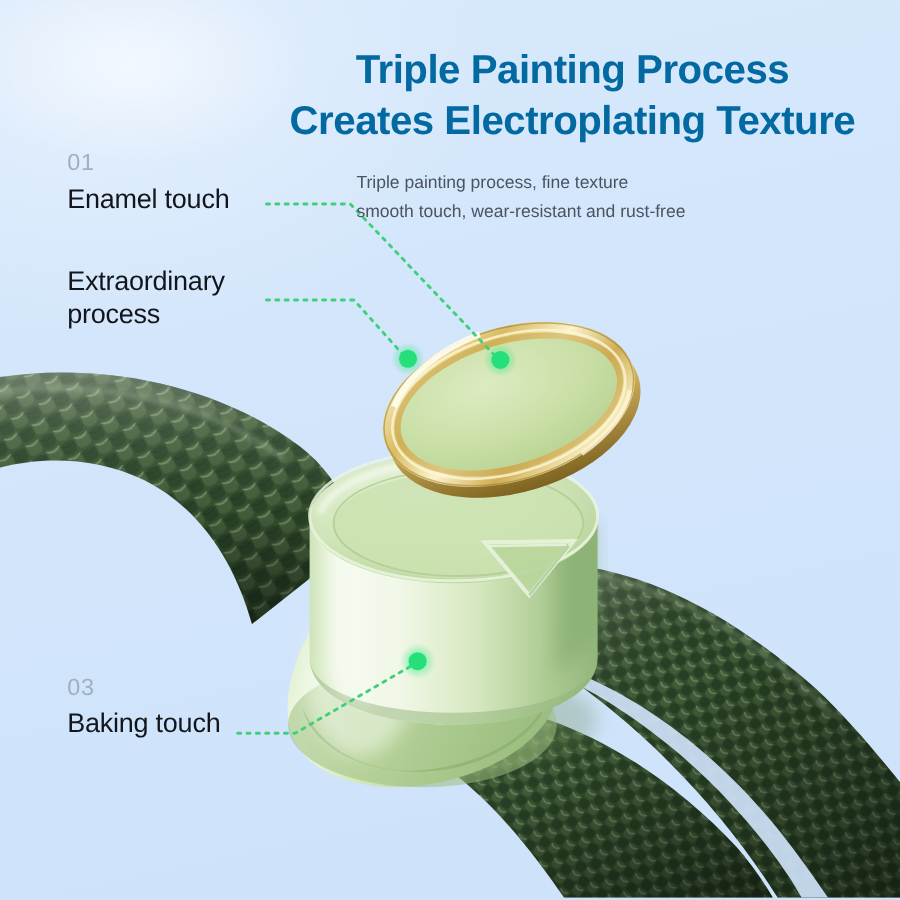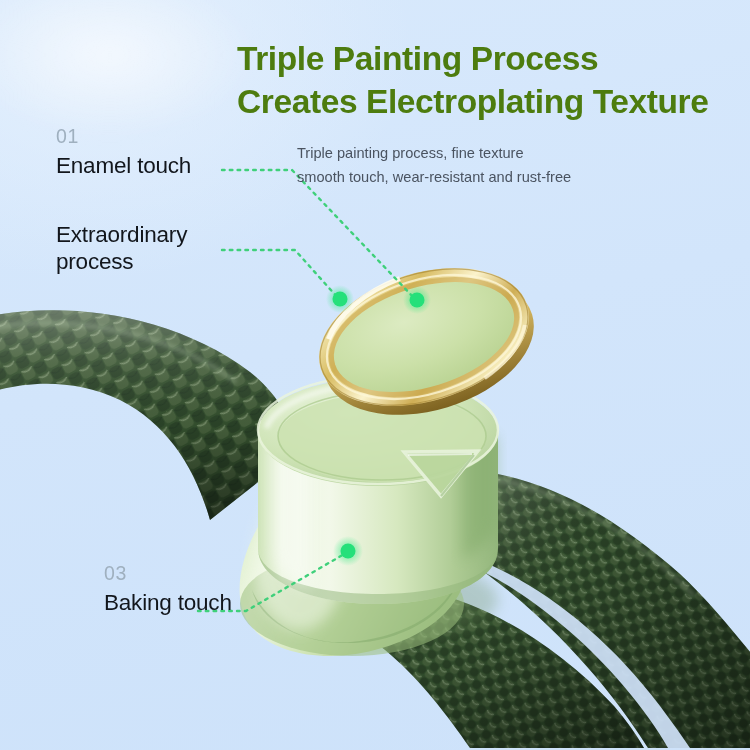--- a/index.html
+++ b/index.html
@@ -22,23 +22,23 @@
   }
   .bg-cloud {
     position:absolute; left:-40px; top:-30px; width:300px; height:170px;
     background:radial-gradient(ellipse at 50% 50%, rgba(255,255,255,.55) 0%, rgba(255,255,255,0) 70%);
     filter:blur(6px);
   }
 
   
   .headline {
     position:absolute; right:33px; top:38px; width:480px;
-    text-align:left;
+    text-align:center;
     font-size:33.5px; line-height:1.27;
-    font-weight:700; color:#4d7c0f;
+    font-weight:700; color:#0369a1;
     letter-spacing:-0.4px;
   }
   .headline span { display:block; white-space:nowrap; }
   .subtext {
     position:absolute; right:33px; top:142px; width:420px;
     text-align:left;
     font-size:14.6px; line-height:1.62;
     color:#4a5360; font-weight:400;
   }
   .subtext span { display:block; white-space:nowrap; }
@@ -48,21 +48,21 @@
   .callout .num {
     font-size:19.5px; font-weight:500; color:#9fb0bf;
     letter-spacing:.6px; line-height:1.1; margin-bottom:5px;
   }
   .callout .lbl {
     font-size:22.5px; font-weight:500; color:#12161c;
     line-height:1.22; letter-spacing:-.2px; white-space:pre-line;
   }
   #callout-01 { left:56px; top:126px; }
   #callout-02 { left:56px; top:221px; }
-  #callout-03 { left:56px; top:563px;margin-left:48px; }
+  #callout-03 { left:56px; top:563px; }
 
   
   #leaders { position:absolute; inset:0; width:750px; height:750px; pointer-events:none; }
 
   
   #product { position:absolute; inset:0; width:750px; height:750px; }
 </style>
 </head>
 <body>
 

